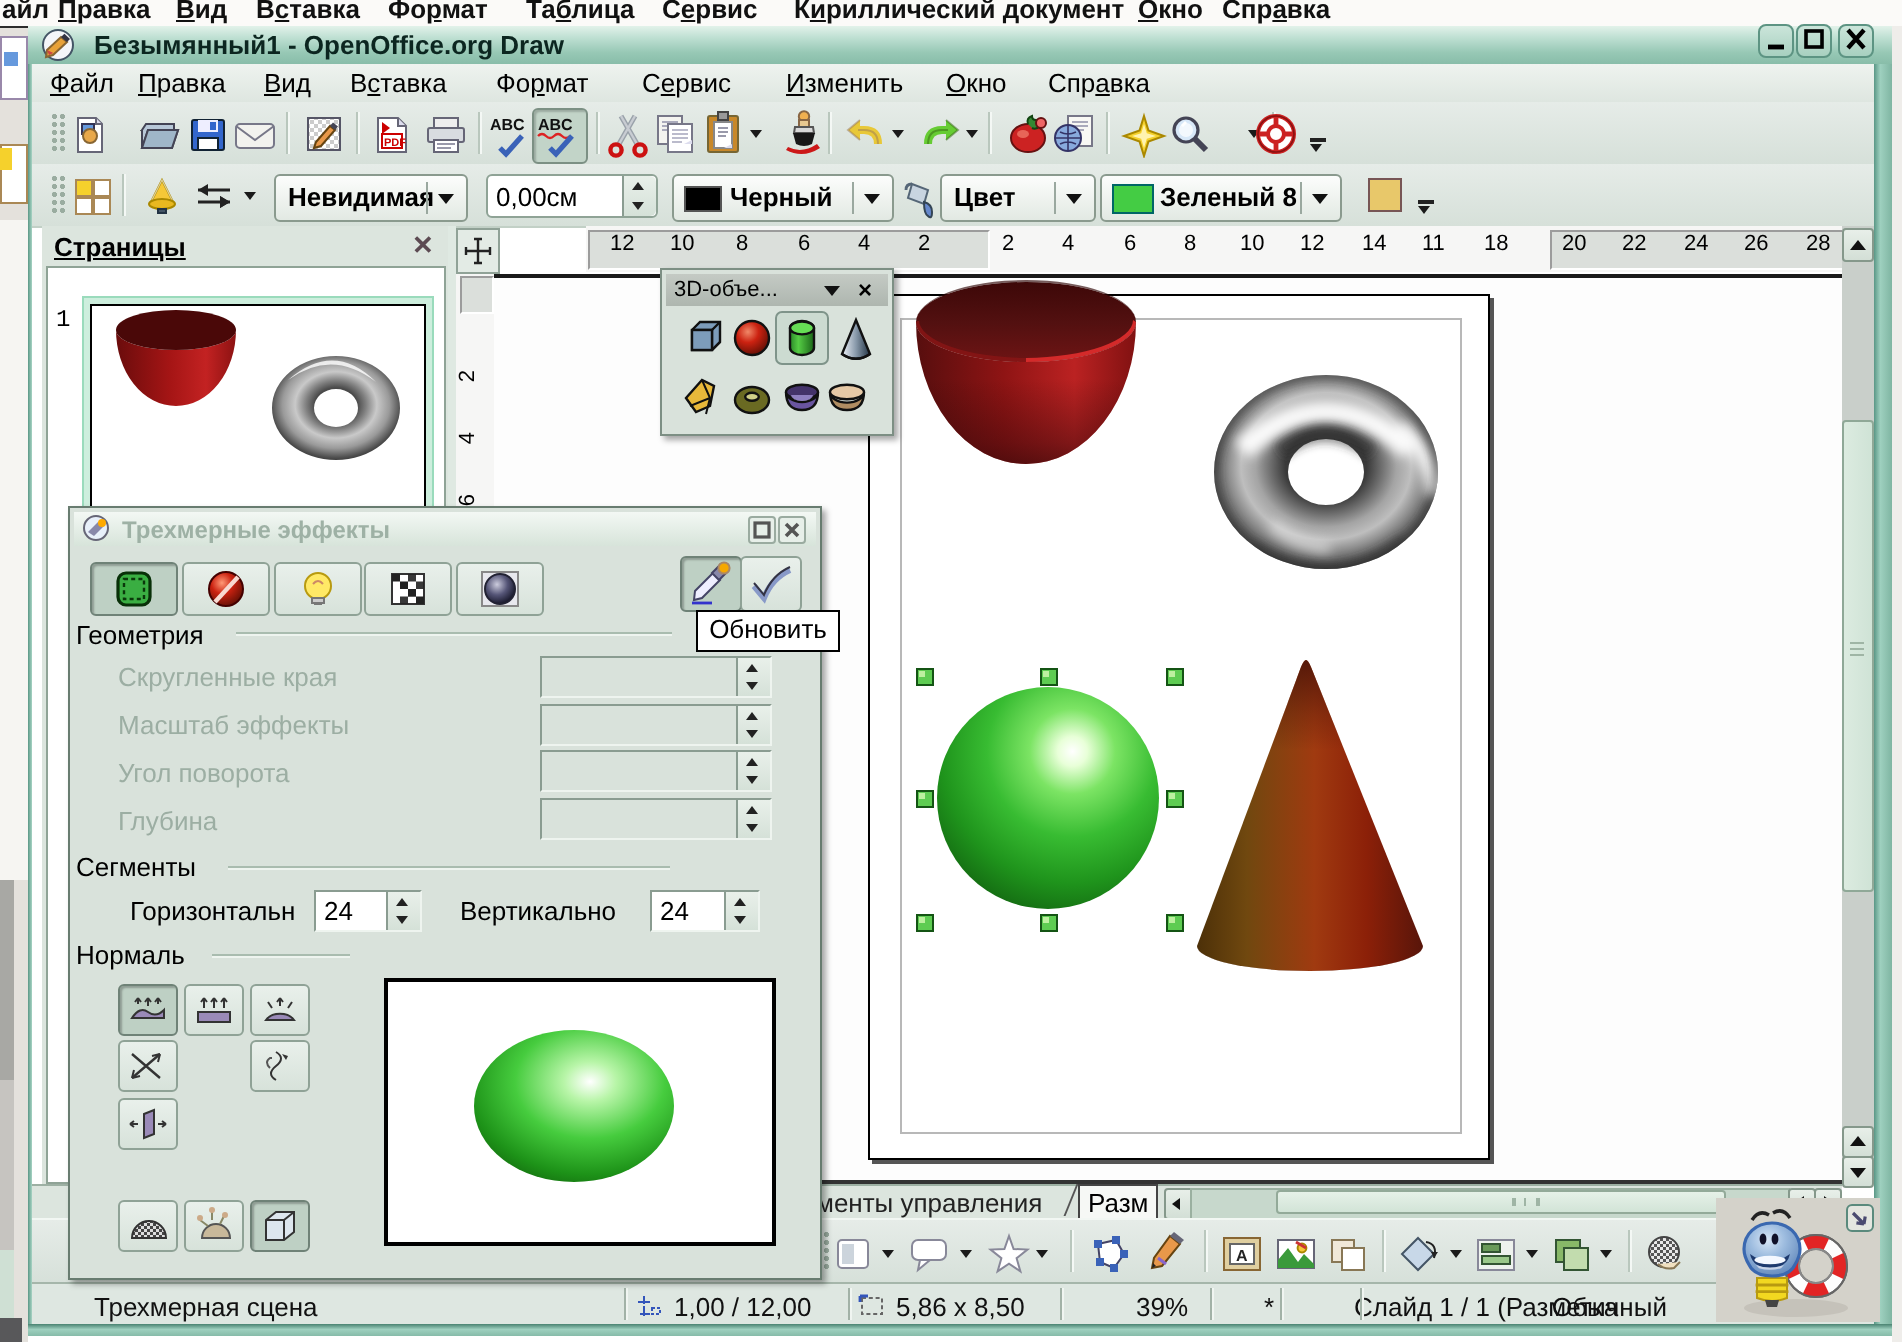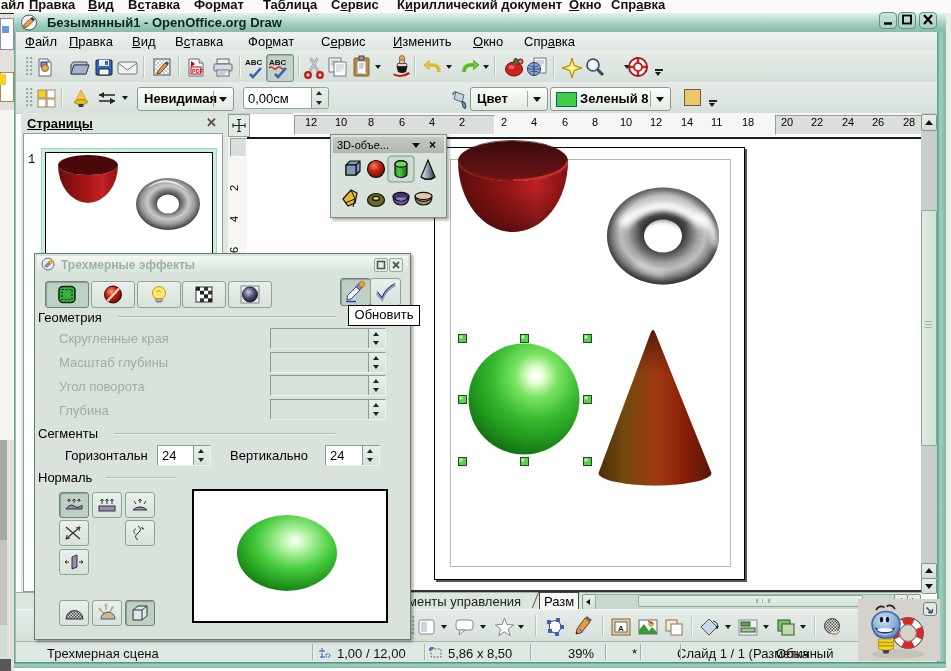--- a/index.html
+++ b/index.html
@@ -294,20 +294,25 @@
       <path d="M3 11h3M16 5h3" stroke="#222" stroke-width="1.6"></path>
     </svg>
 <div class="darr" style="left:107px;top:14px"></div>
 <div class="combo" style="left:122px;top:5px;width:95px;">
       <span class="ct">Невидимая</span>
       <div class="cbtn"></div>
     </div>
 <div class="spin en" style="left:228px;top:5px;width:84px;height:20px;border-radius:3px;border-color:#8fa396;">
       <span class="sv" style="top:3px">0,00см</span>
       <div class="sb" style="border-radius:0 3px 3px 0"></div>
+    </div>
+<div class="combo" style="left:321px;top:5px;width:109px;">
+      <div style="position:absolute;left:5px;top:5px;width:17px;height:11px;background:#000;border:1px solid #555;"></div>
+      <span class="ct" style="left:28px">Черный</span>
+      <div class="cbtn"></div>
     </div>
 <svg class="ico" style="left:433px;top:6px" width="24" height="22">
       <path d="M8 4l8 3-2 7-8-3z" fill="#c8d4e0" stroke="#567"></path>
       <path d="M8 4q-3 0-3 3" fill="none" stroke="#567" stroke-width="1.4"></path>
       <path d="M14 13q4 1 4 5t-2 2q-2-1-2-7z" fill="#6688cc" stroke="#345"></path>
     </svg>
 <div class="combo" style="left:455px;top:5px;width:76px;">
       <span class="ct">Цвет</span>
       <div class="cbtn"></div>
     </div>
@@ -617,21 +622,21 @@
         <path d="M5 22.5h10" stroke="#33c" stroke-width="1.4"></path>
       </svg></div>
 <div class="tbtn" style="left:335px;top:24px;width:29px;height:26px;"><svg width="29" height="26">
         <path d="M6 14l5 6q4-10 13-14" stroke="#8899c8" stroke-width="3" fill="none"></path>
         <path d="M6 14l5 6q4-10 13-14" stroke="#334" stroke-width="1" fill="none" transform="translate(0,-1.5)"></path>
       </svg></div>
 
 <div class="glabel" style="left:3px;top:56px;">Геометрия</div>
 <div class="gl" style="left:83px;top:62px;width:218px;"></div>
 <div class="glabel dis" style="left:24px;top:77px;">Скругленные края</div>
-<div class="glabel dis" style="left:24px;top:101px;">Масштаб глубины</div>
+<div class="glabel dis" style="left:24px;top:101px;">Масштаб эффекты</div>
 <div class="glabel dis" style="left:24px;top:125px;">Угол поворота</div>
 <div class="glabel dis" style="left:24px;top:149px;">Глубина</div>
 <div class="spin" style="left:235px;top:74px;width:114px;">
       <div class="sb"></div>
     </div>
 <div class="spin" style="left:235px;top:98px;width:114px;">
       <div class="sb"></div>
     </div>
 <div class="spin" style="left:235px;top:121px;width:114px;">
       <div class="sb"></div>

